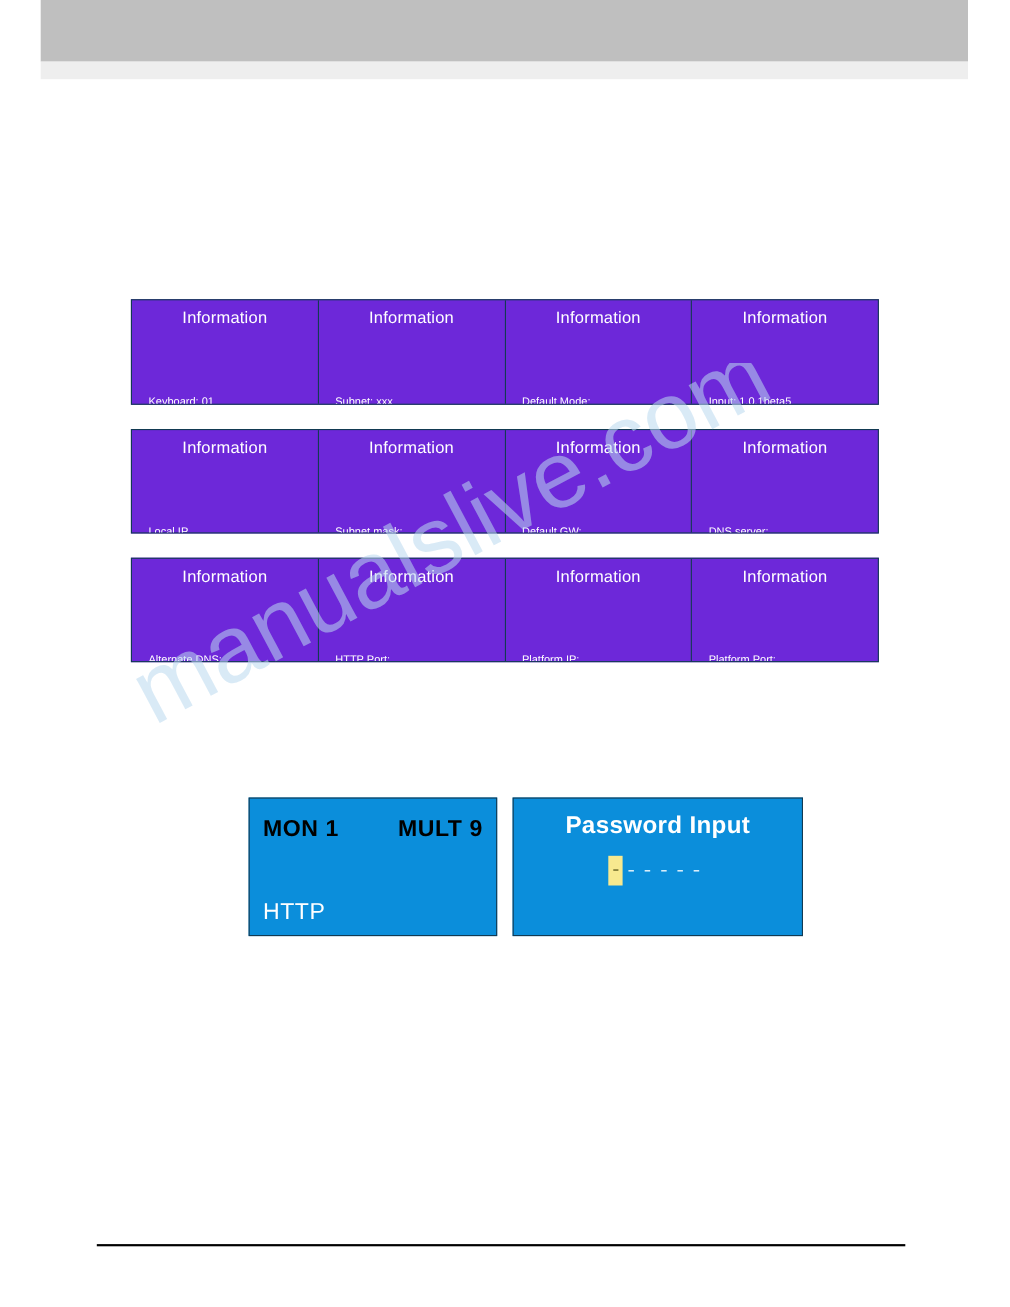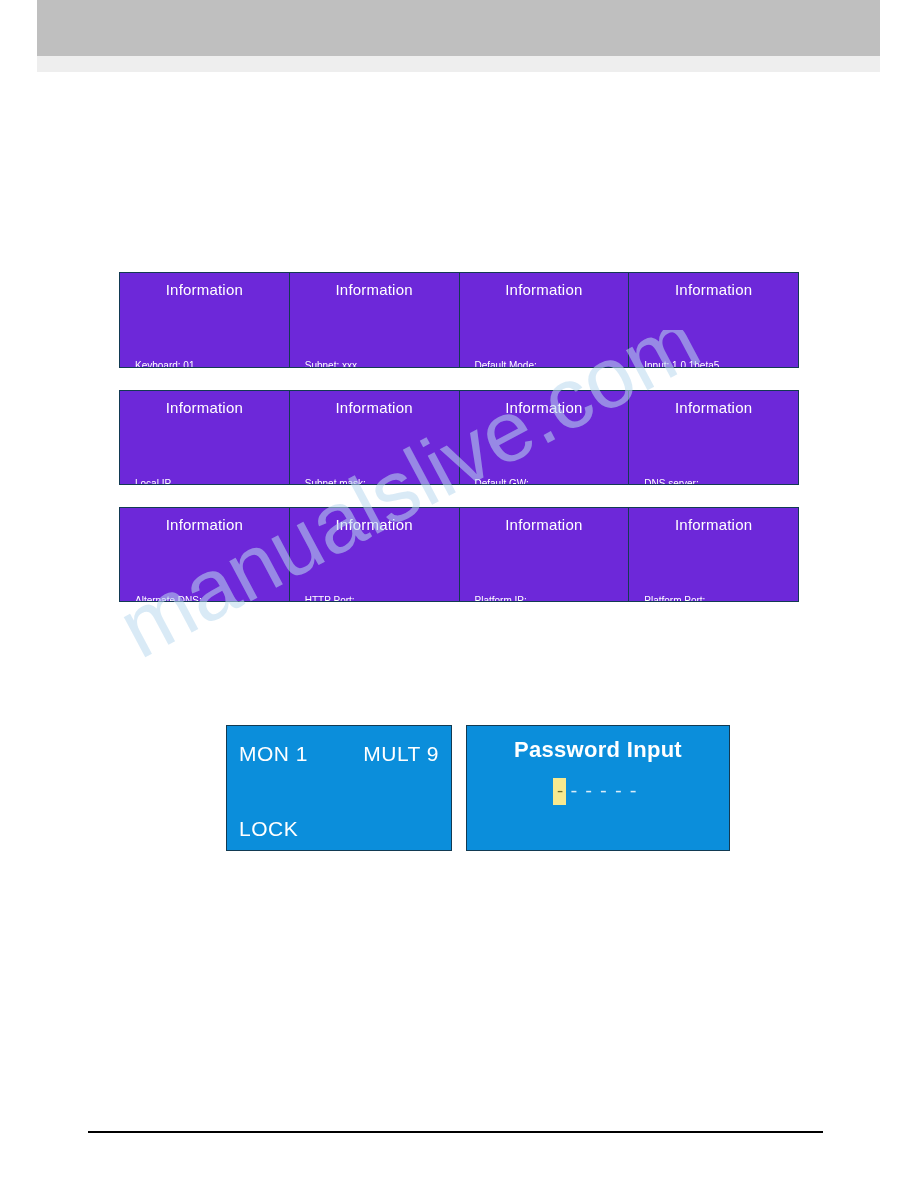--- a/index.html
+++ b/index.html
@@ -112,24 +112,25 @@
   .mon-top {
     position: absolute;
     left: 0; right: 0;
     top: 15px;
     display: flex;
     justify-content: space-between;
     padding: 0 12px;
     box-sizing: border-box;
   }
   .mon-text {
-    color: #ffffff;
+    color: #000000;
     font-size: 21px;
     line-height: 25px;
     letter-spacing: 0.5px;
+    font-weight: bold;
   }
   .mon-lock {
     position: absolute;
     left: 12px;
     bottom: 9px;
     color: #ffffff;
     font-size: 21px;
     line-height: 25px;
     letter-spacing: 0.5px;
   }
@@ -286,21 +287,21 @@
       
     </div>
   </div>
 </div>
 
 <div class="lcd-panel panel-mon">
   <div class="mon-top">
     <span class="mon-text">MON 1</span>
     <span class="mon-text">MULT 9</span>
   </div>
-  <div class="mon-lock">LOCK</div>
+  <div class="mon-lock">HTTP</div>
 </div>
 
 <div class="lcd-panel panel-pass">
   <div class="pass-title">Password Input</div>
   <div class="pass-field">
     <span class="pass-cursor">-</span>
     <span class="pass-dashes">-----</span>
   </div>
 </div>
 

